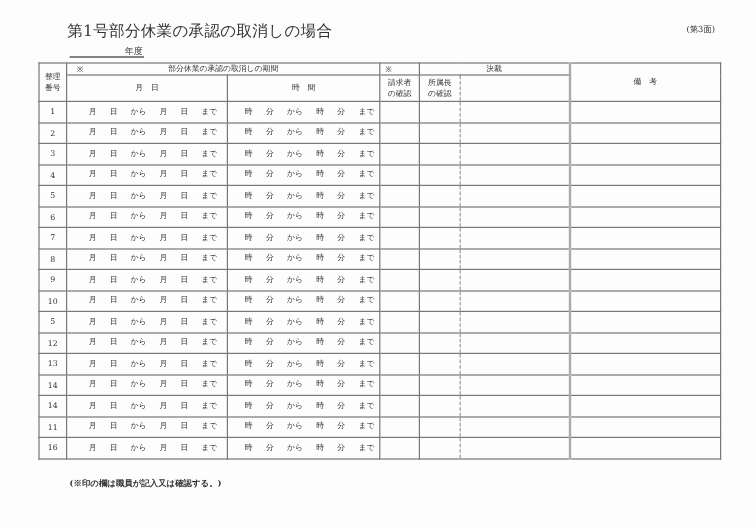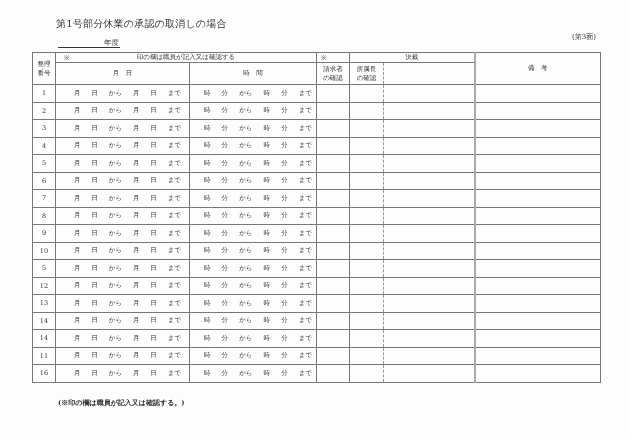--- a/index.html
+++ b/index.html
@@ -1,22 +1,22 @@
 <!DOCTYPE html>
 <html><head>
 <meta charset="utf-8">
 <style>
   html, body { margin: 0; padding: 0; }
   body {
     width: 630px; height: 439px; background: #fdfdfd; position: relative;
     font-family: "DejaVu Serif", "Liberation Serif", serif; color: #333;
     overflow: hidden;
   }
-  .title { position: absolute; left: 56px; top: 17px; font-size: 10px; letter-spacing: 0.2px; }
-  .page-no { position: absolute; left: 572px; top: 32px; font-size: 7px; }
+  .title { position: absolute; left: 56px; top: 17px; font-size: 13px; letter-spacing: 0.2px; }
+  .page-no { position: absolute; left: 572px; top: 20px; font-size: 7px; }
   .year-line { position: absolute; left: 58px; top: 39px; width: 62px; border-bottom: 1px solid #333; height: 8px; }
   .year-label { position: absolute; left: 104px; top: 38px; font-size: 7.5px; }
   table.form {
     position: absolute; left: 32px; top: 52px; width: 568px;
     border-collapse: collapse; table-layout: fixed; font-size: 6.5px;
   }
   table.form td, table.form th {
     border: 1px solid #777; padding: 0; text-align: center; vertical-align: middle;
     font-weight: normal; overflow: hidden; white-space: nowrap;
   }
@@ -52,21 +52,21 @@
     <col style="width:126px">
   </colgroup>
   <tbody id="tbody">
     <tr class="hdr1">
       <th rowspan="2" class="stack">
         <span>整理</span><br>
         <span>番号</span>
       </th>
       <th colspan="2" style="position:relative;">
         <span class="mark" style="position:absolute;left:4px;top:0;">※</span>
-        <span>印の欄は職員が記入又は確認する</span>
+        <span>部分休業の承認の取消しの期間</span>
       </th>
       <th class="mark">※</th>
       <th colspan="2">決裁</th>
       <th rowspan="2" class="thick-l">備　考</th>
     </tr>
     <tr class="hdr2">
       <th>月　日</th>
       <th>時　間</th>
       <th class="stack">
         <span>請求者</span><br>

